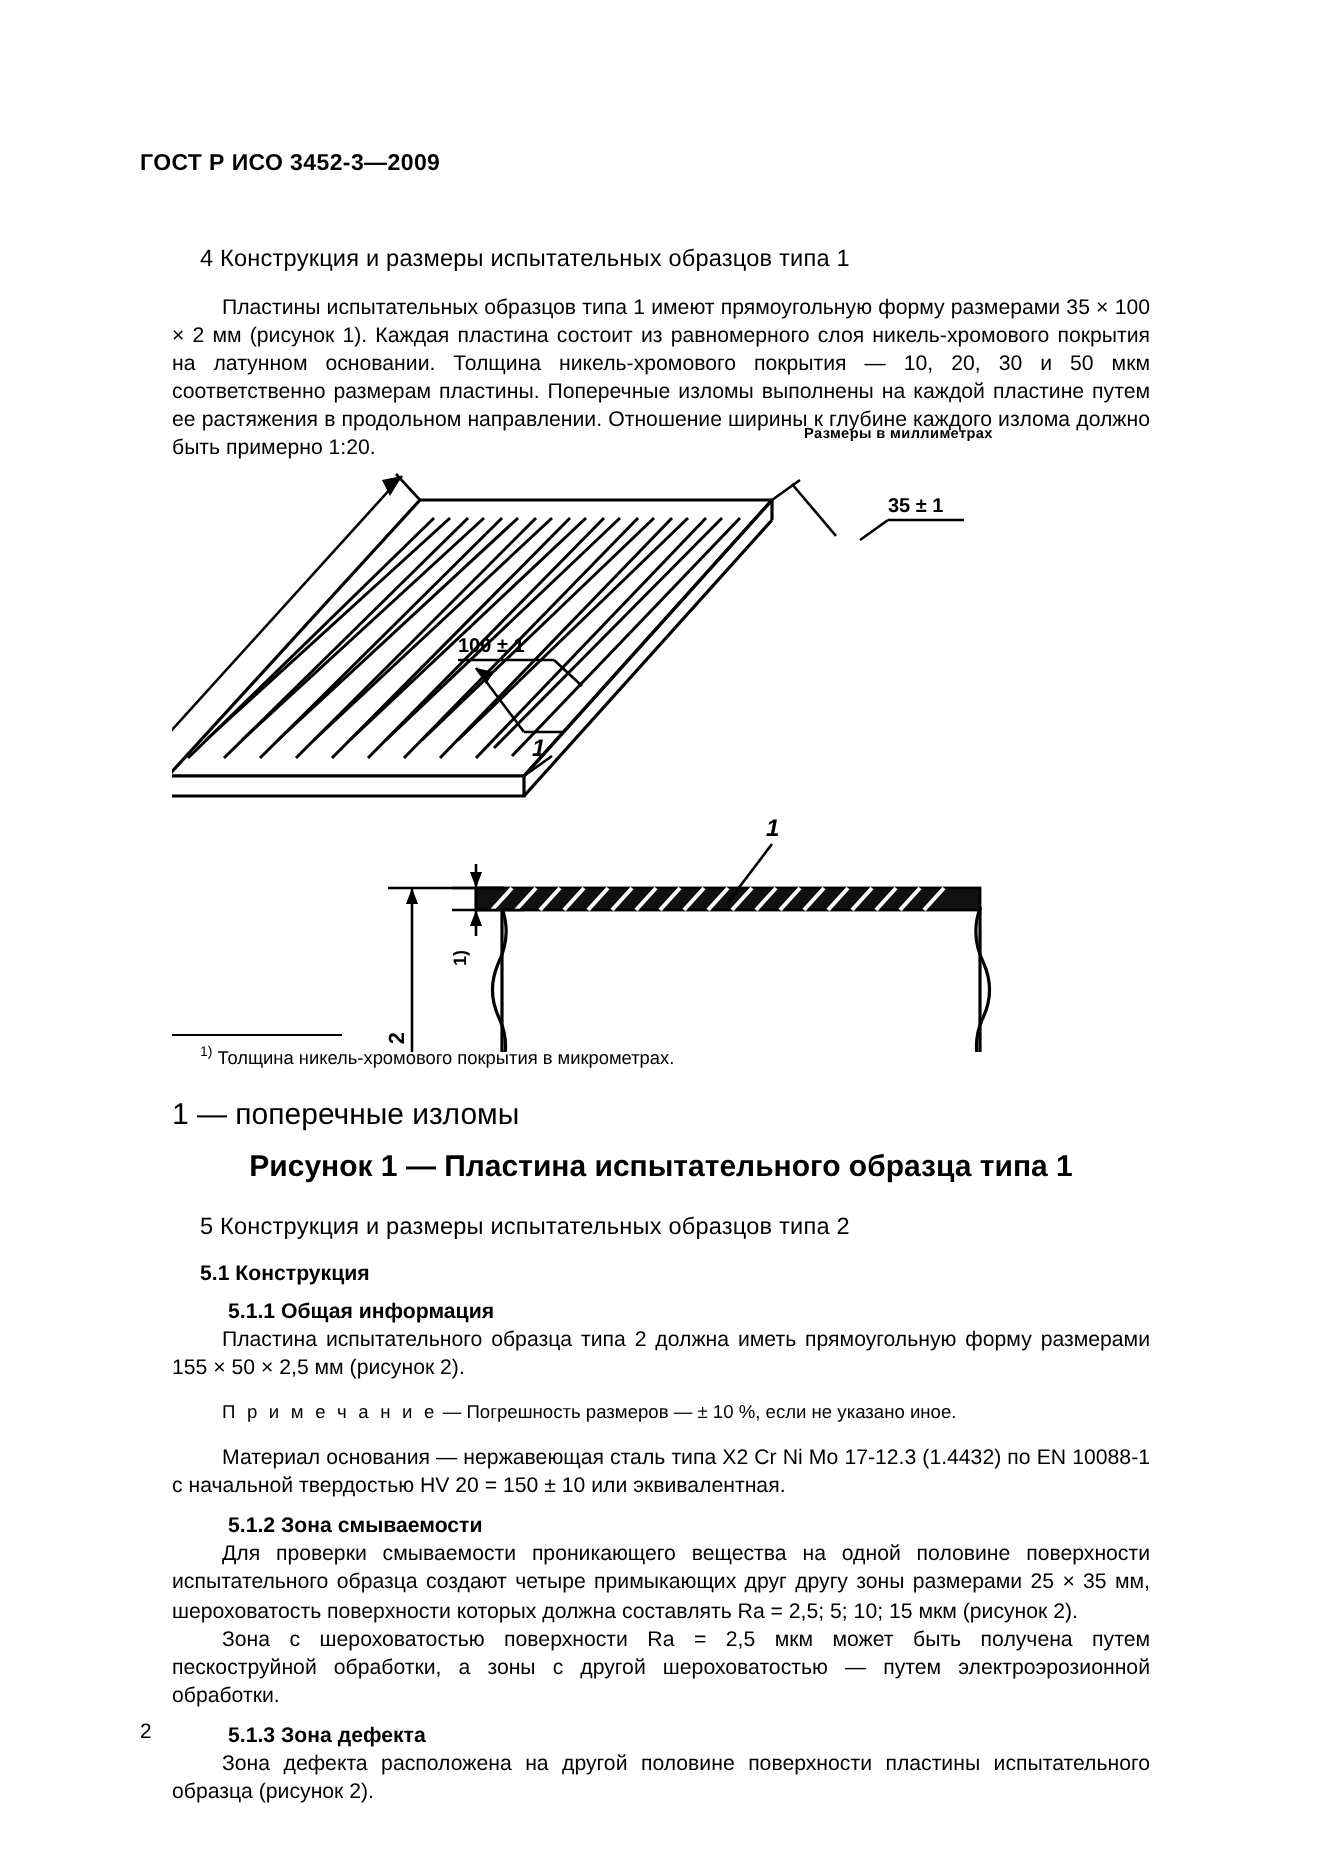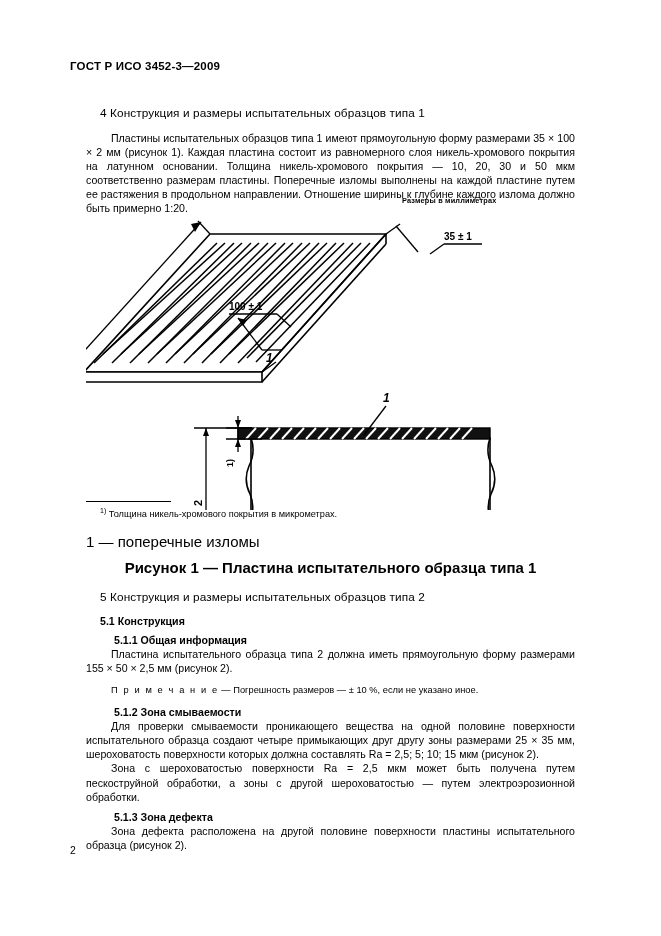--- a/index.html
+++ b/index.html
@@ -10,21 +10,21 @@
   body {
     width: 661px;
     height: 936px;
     position: relative;
     font-family: "Liberation Sans", sans-serif;
     color: #000000;
     overflow: hidden;
   }
   .page {
     position: absolute;
-    left: 0; top: 0;
+    left: 0; top: 16px;
     width: 661px;
     height: 666px;
     box-sizing: border-box;
   }
 
   
   .doc-header {
     position: absolute;
     left: 70px;
     top: 60px;
@@ -319,20 +319,21 @@
 
     <h3 class="subclause">5.1  Конструкция</h3>
 
     <h4 class="subsubclause">5.1.1  Общая информация</h4>
     <p class="body">Пластина испытательного образца типа 2 должна иметь прямоугольную форму размерами 155 × 50 × 2,5 мм (рисунок 2).</p>
 
     <p class="note">
       <span class="sp">П р и м е ч а н и е</span><span> — Погрешность размеров — ± 10 %, если не указано иное.</span>
     </p>
 
+    <p class="body">Материал основания — нержавеющая сталь типа X2 Cr Ni Mo 17-12.3 (1.4432) по EN 10088-1 с начальной твердостью HV 20 = 150 ± 10 или эквивалентная.</p>
 
     <h4 class="subsubclause">5.1.2  Зона смываемости</h4>
     <p class="body">Для проверки смываемости проникающего вещества на одной половине поверхности испытательного образца создают четыре примыкающих друг другу зоны размерами 25 × 35 мм, шероховатость поверхности которых должна составлять Ra = 2,5; 5; 10; 15 мкм (рисунок 2).</p>
     <p class="body">Зона с шероховатостью поверхности Ra = 2,5 мкм может быть получена путем пескоструйной обработки, а зоны с другой шероховатостью — путем электроэрозионной обработки.</p>
 
     <h4 class="subsubclause">5.1.3  Зона дефекта</h4>
     <p class="body">Зона дефекта расположена на другой половине поверхности пластины испытательного образца (рисунок 2).</p>
   </div>
 
   <div class="page-number">2</div>

